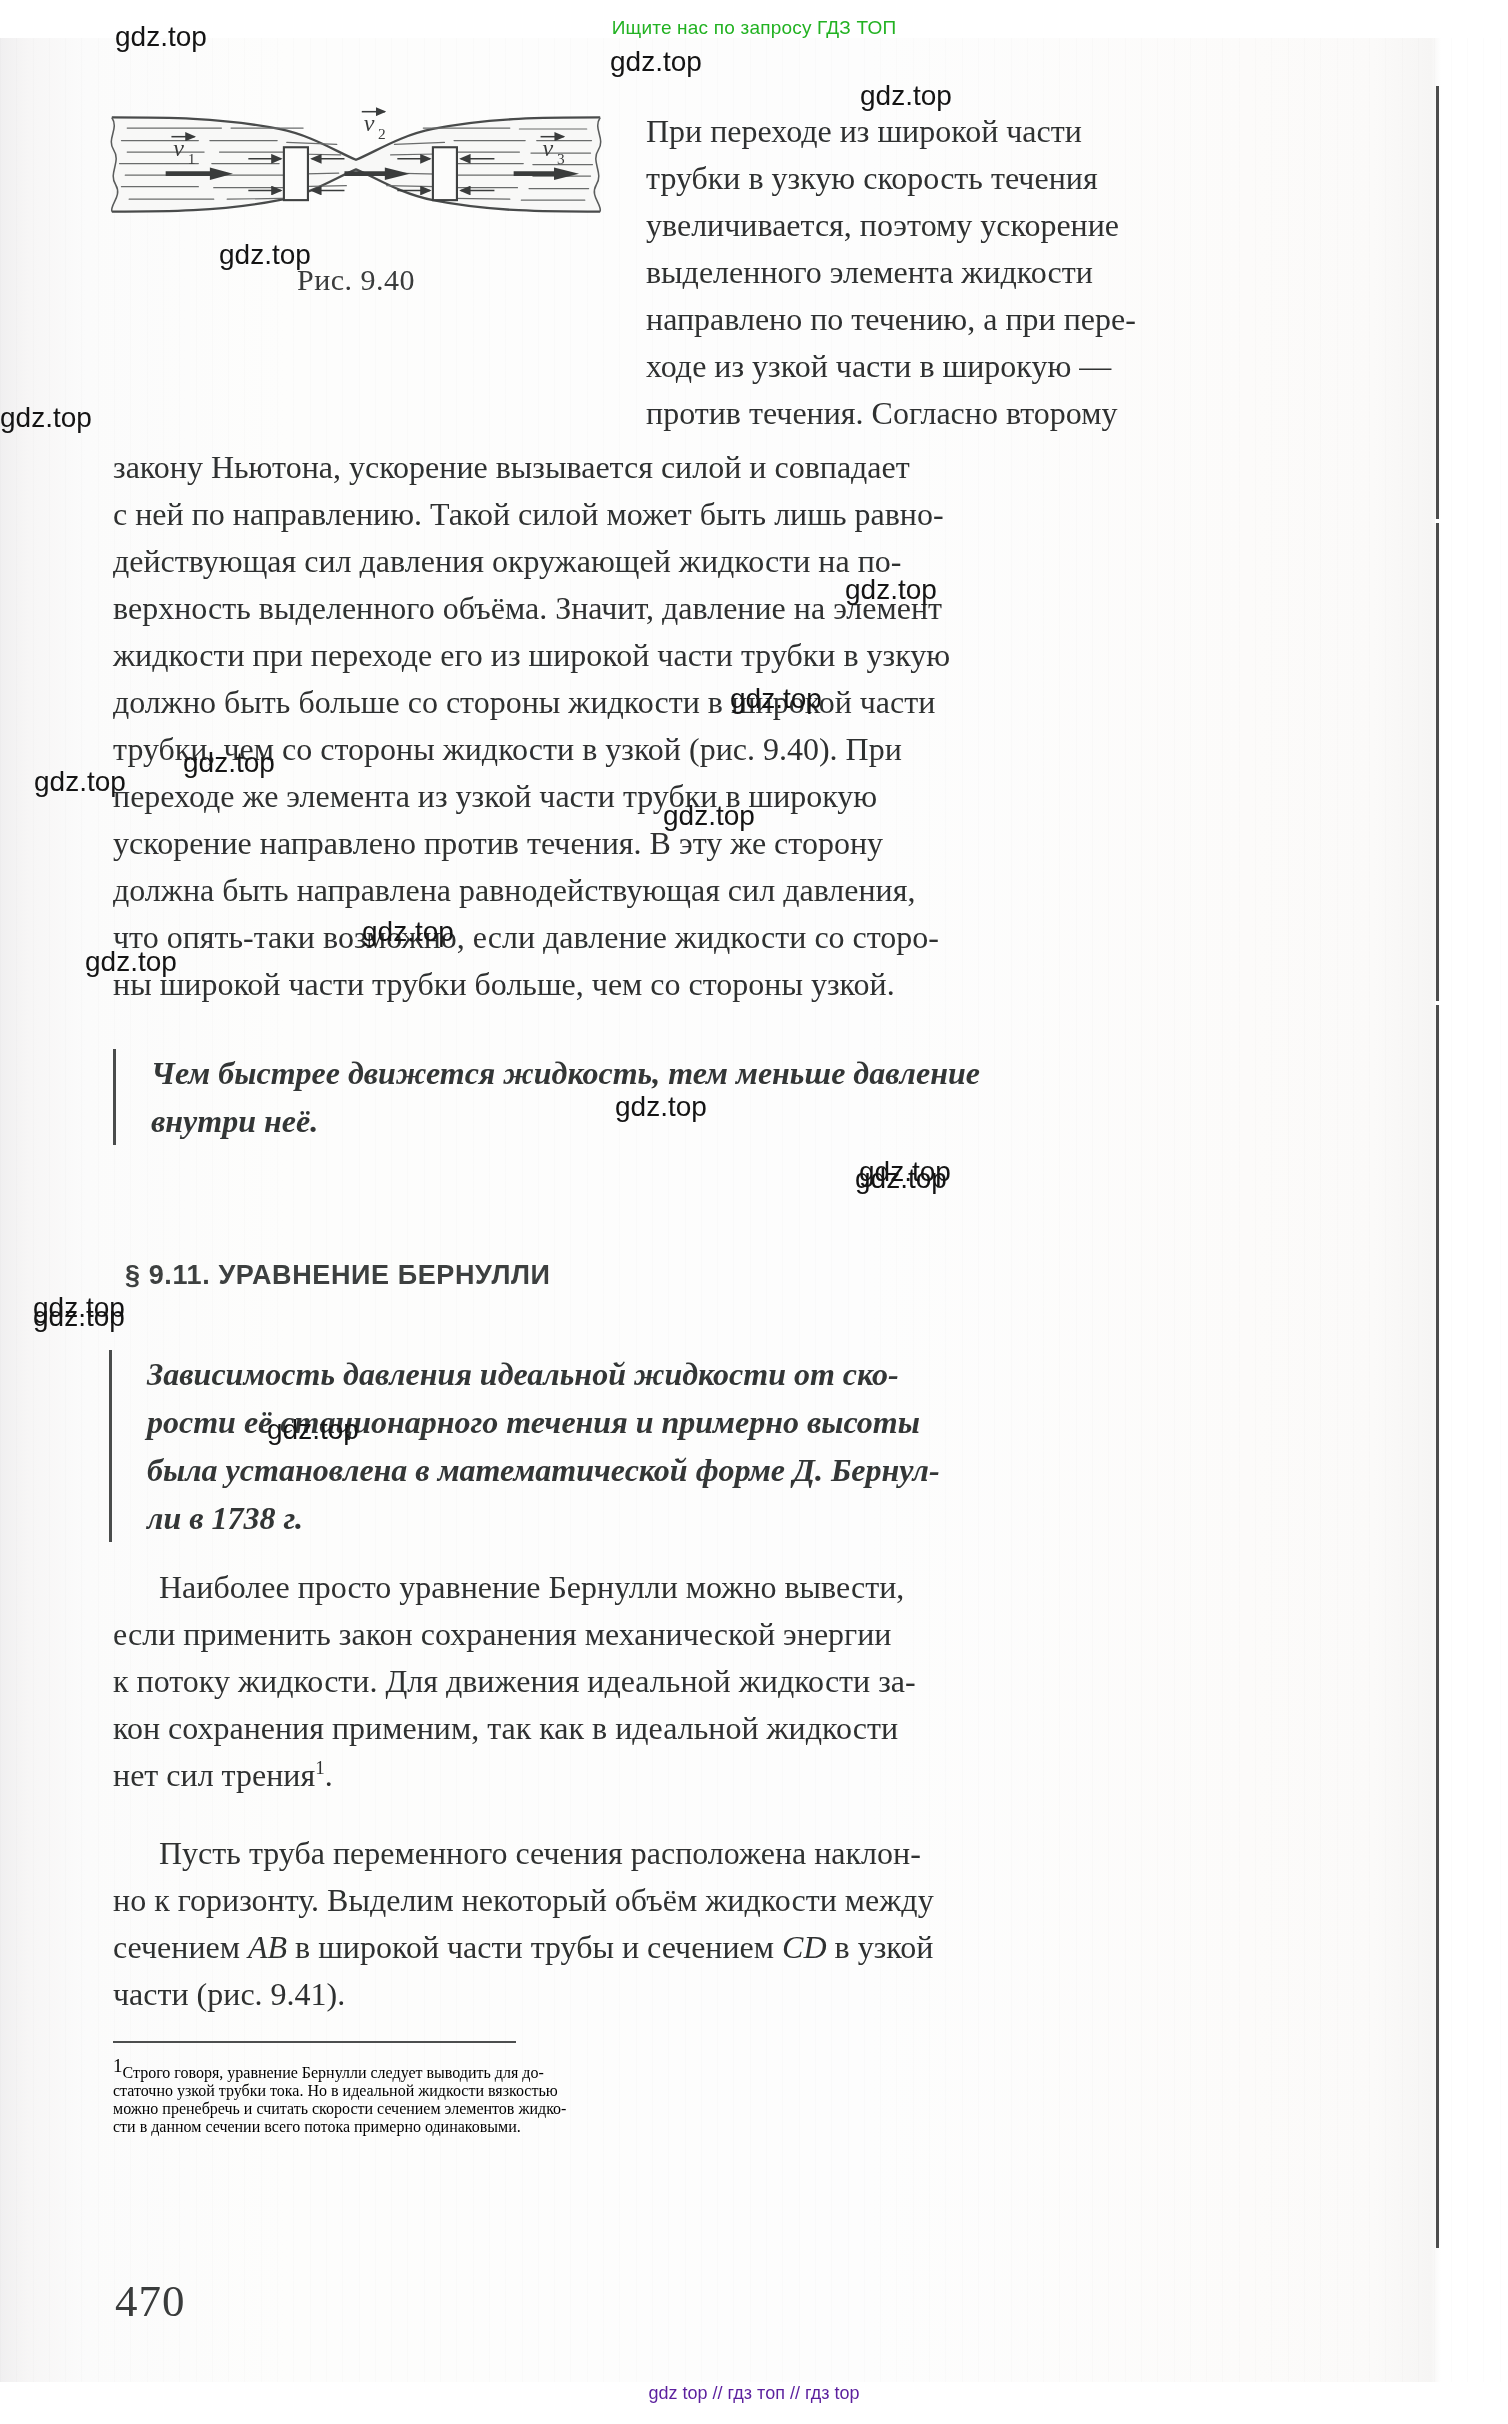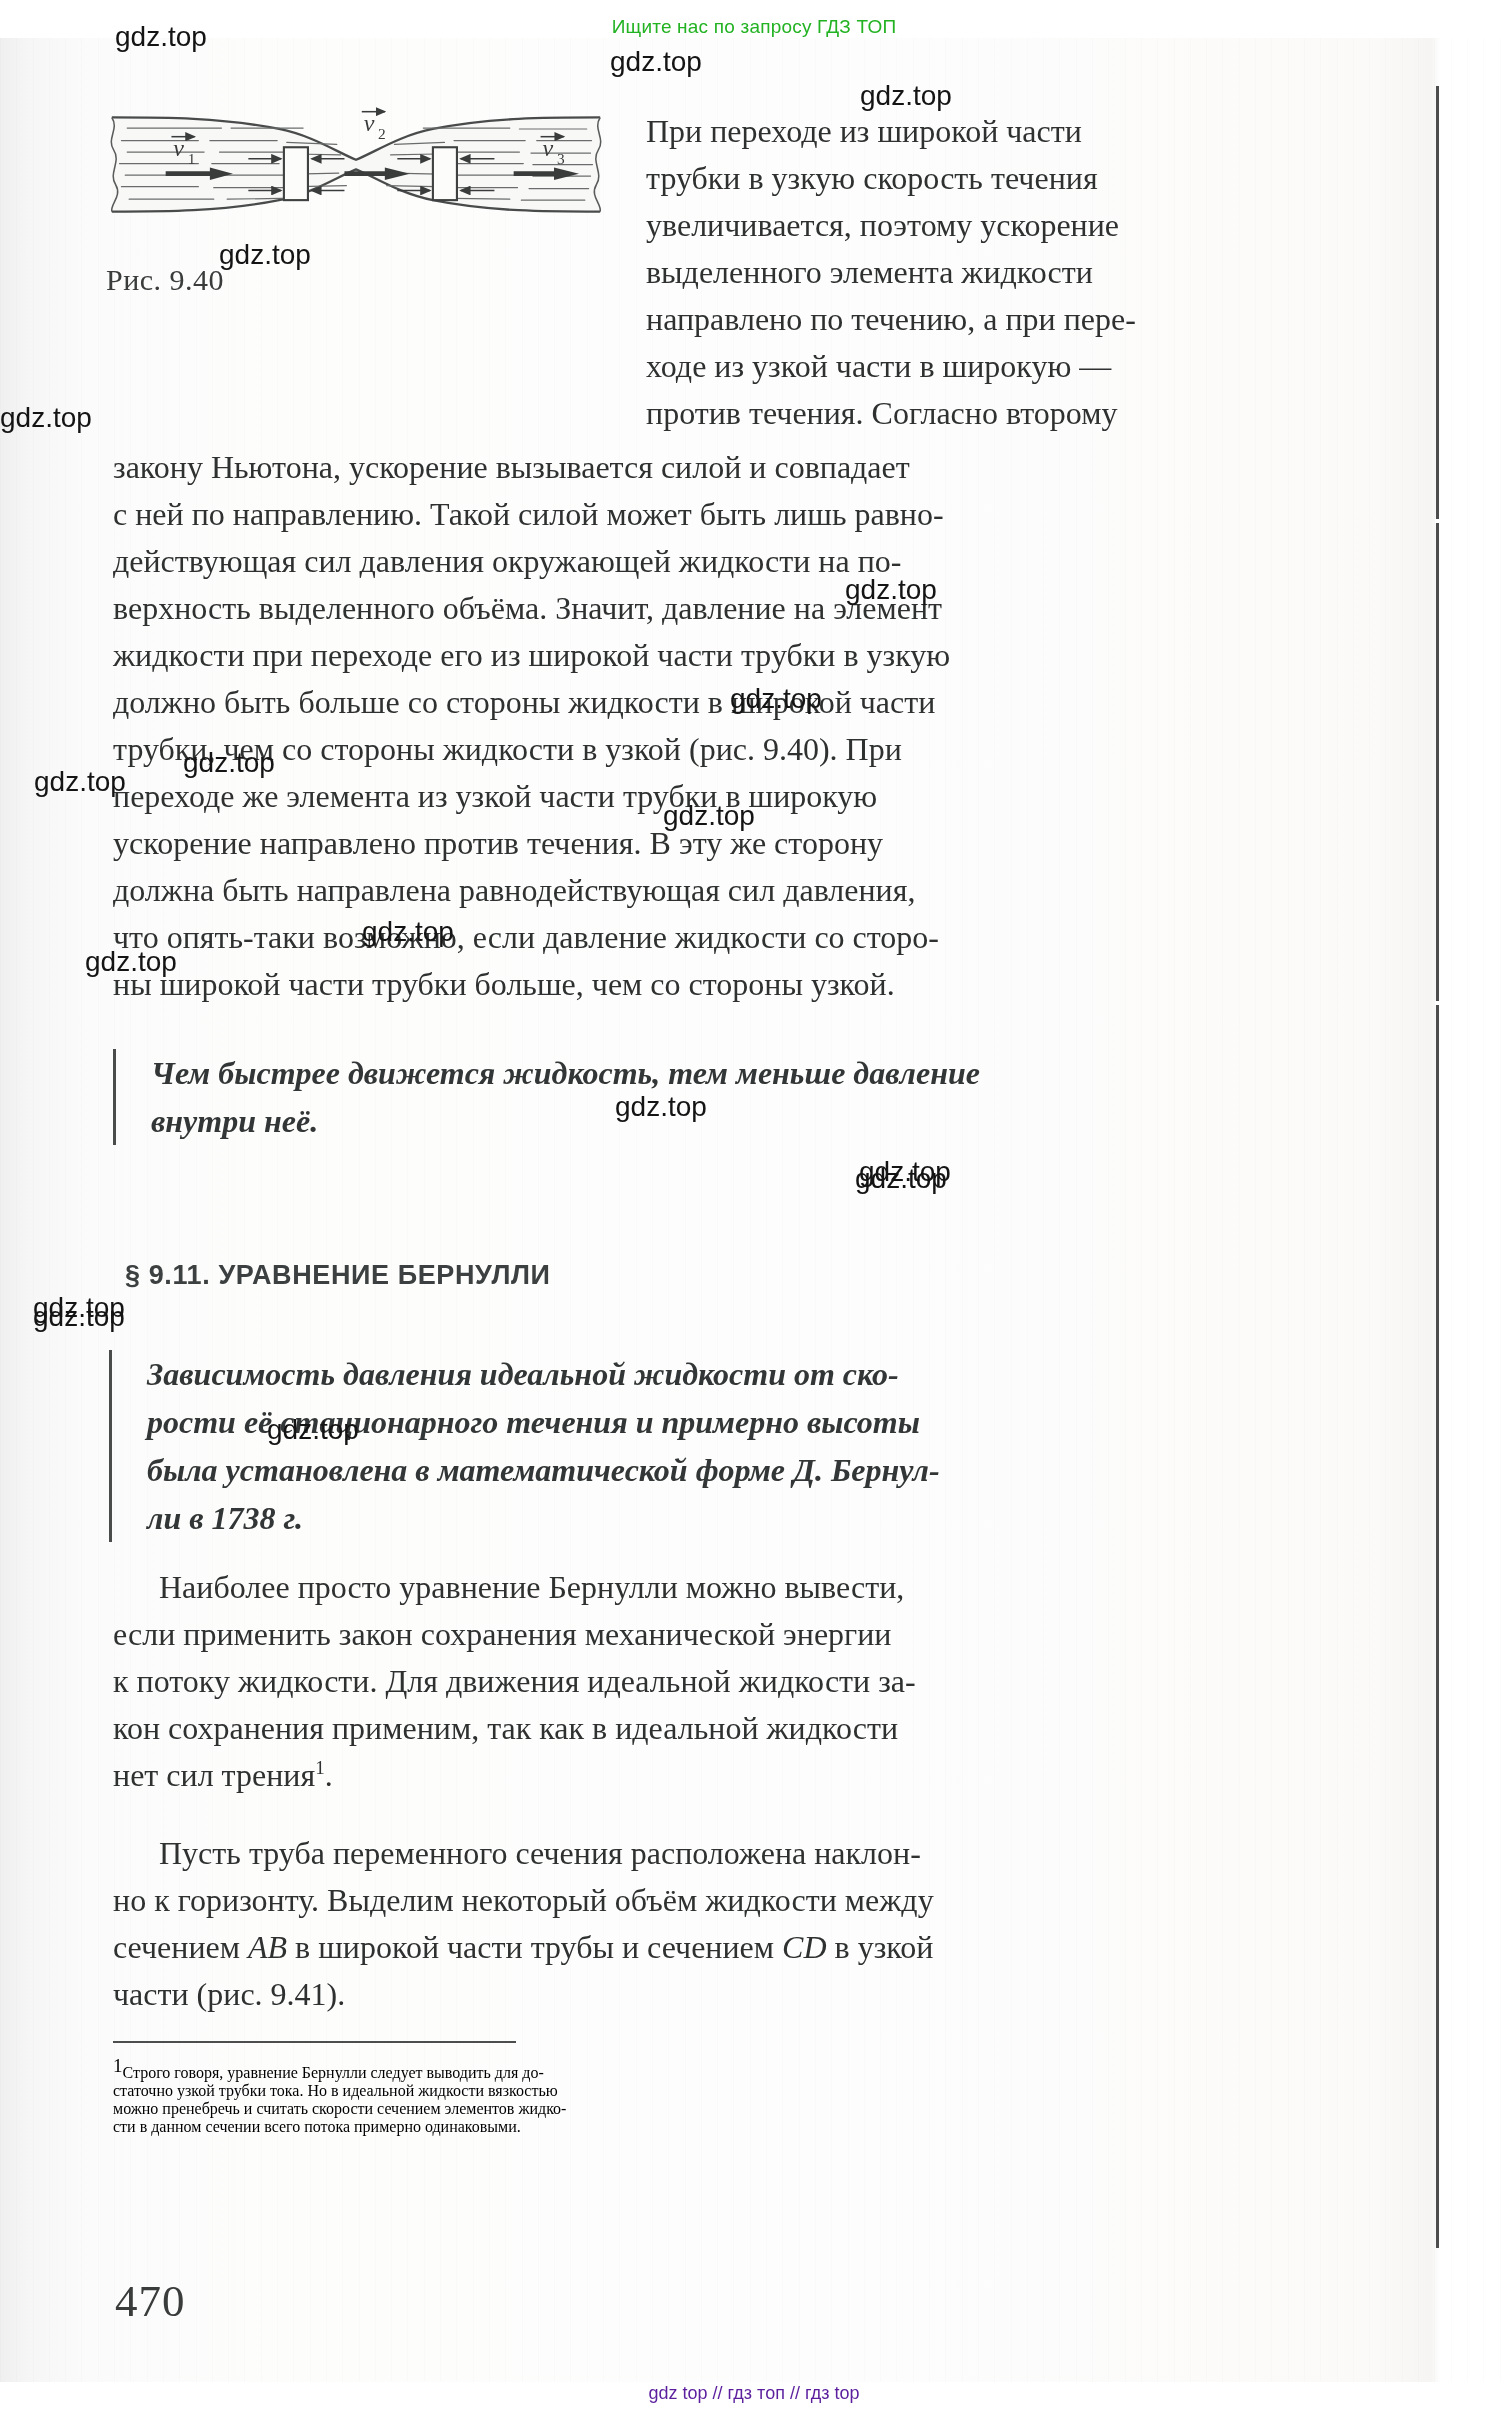--- a/index.html
+++ b/index.html
@@ -15,26 +15,26 @@
     position: relative;
     width: 1508px;
     height: 2425px;
     overflow: hidden;
     background: #ffffff;
   }
 
   
   .promo-bar {
     position: absolute;
-    top: 0; left: 0;
+    top: 17px; left: 0;
     width: 1508px;
     height: 38px;
     background: #ffffff;
     display: flex;
-    align-items: flex-end;
+    align-items: flex-start;
     justify-content: center;
   }
   .promo-text {
     color: #22b222;
     font-family: "Liberation Sans", sans-serif;
     font-size: 19px;
     letter-spacing: 0.2px;
     white-space: nowrap;
   }
 
@@ -83,21 +83,21 @@
   
   .figure-block {
     position: absolute;
     left: 106px;
     top: 104px;
     width: 500px;
   }
   .figure-svg { display: block; width: 500px; height: 149px; }
   .figure-caption {
     margin-top: 9.6px;
-    text-align: left;
+    text-align: center;
     font-family: "Liberation Serif", serif;
     font-size: 30px;
     color: #3a3c3c;
     letter-spacing: 0.5px;
   }
 
   
   .intro-col {
     position: absolute;
     left: 646px;

